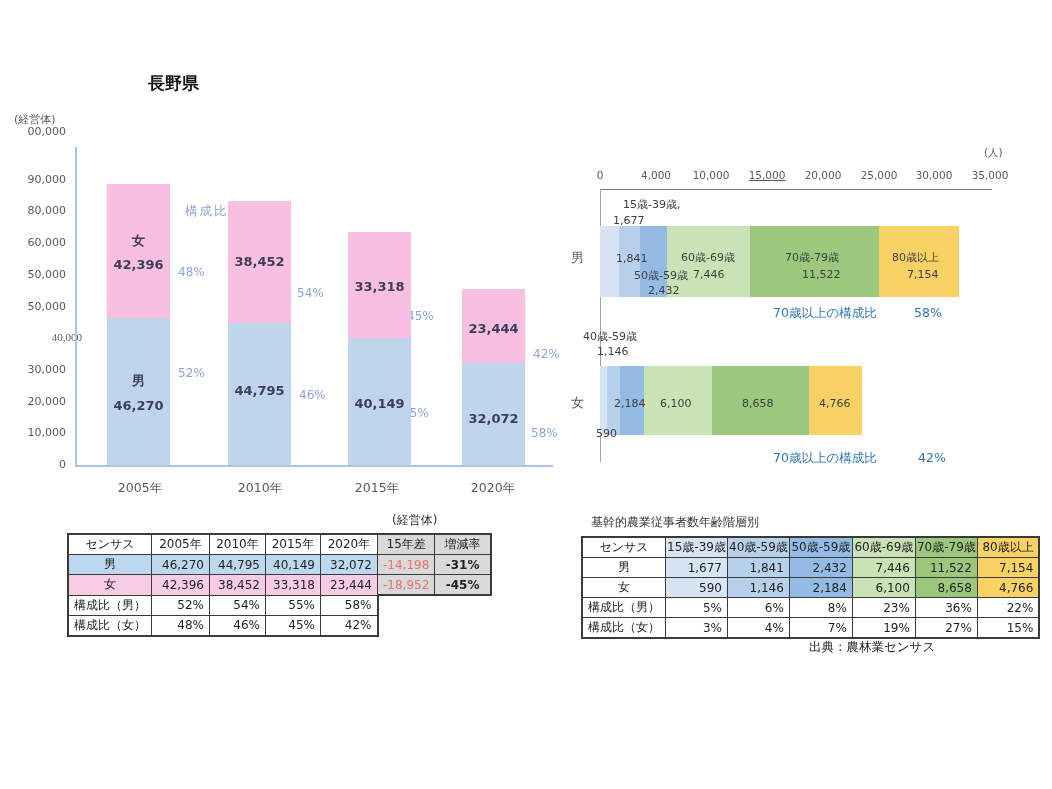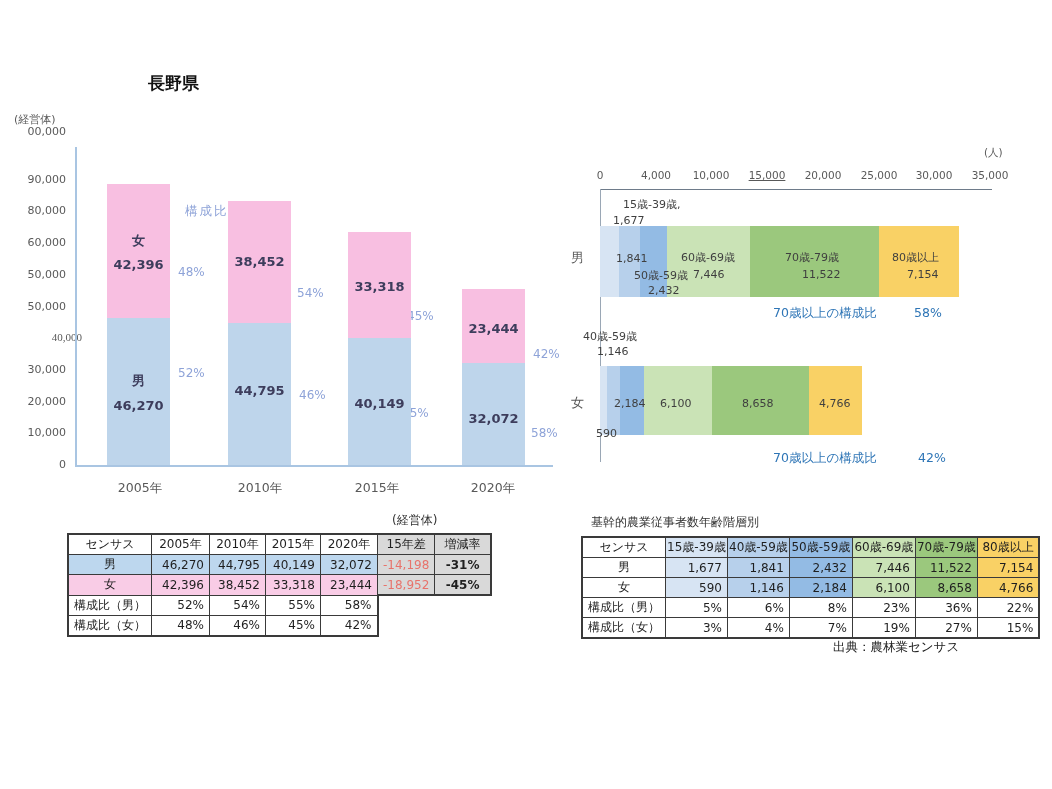--- a/index.html
+++ b/index.html
@@ -275,15 +275,15 @@
       <td class="num btB">3%</td>
       <td class="num btB">4%</td>
       <td class="num btB">7%</td>
       <td class="num btB">19%</td>
       <td class="num btB">27%</td>
       <td class="num btR btB">15%</td>
     </tr>
   </tbody>
     </table>
 
-  <div class="abs source" style="left:833px;top:639px;">出典：農林業センサス</div>
+  <div class="abs source" style="left:809px;top:639px;">出典：農林業センサス</div>
 
 </div>
 
 </body></html>

